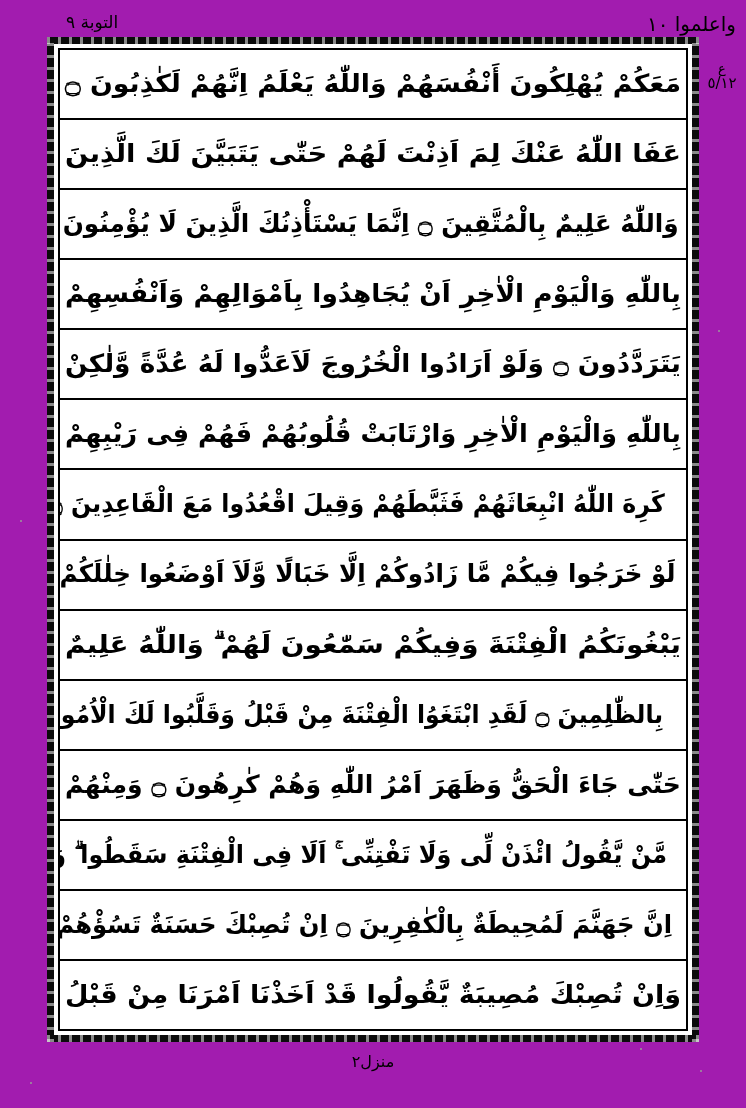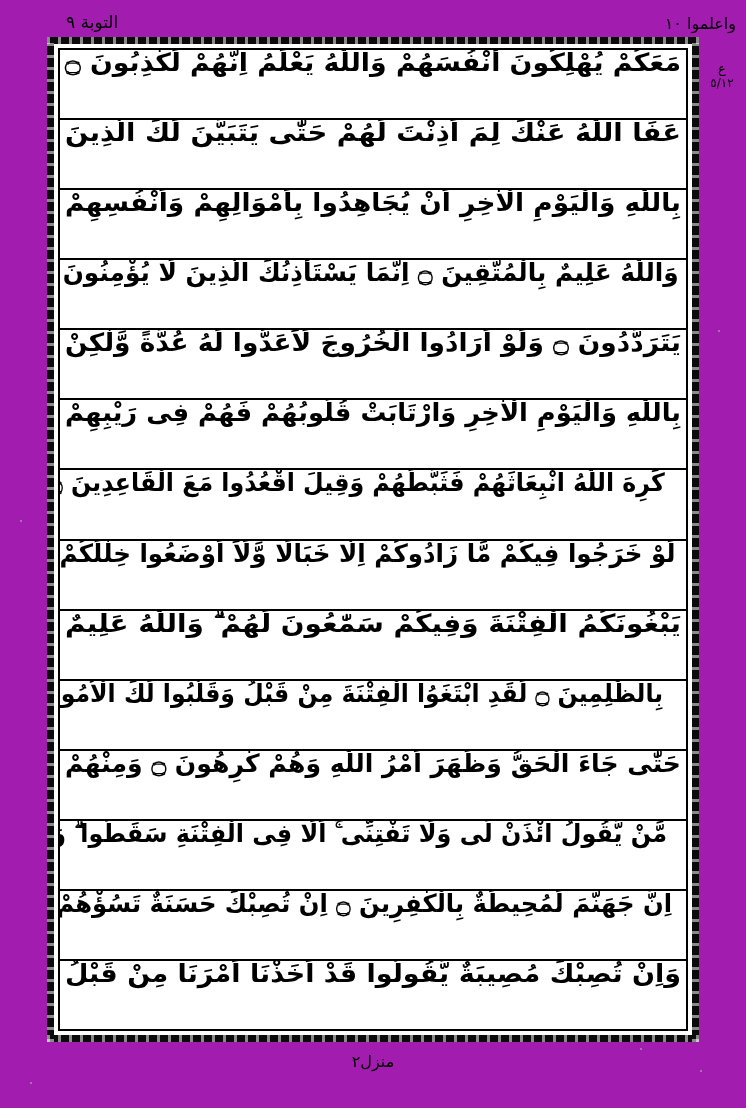--- a/index.html
+++ b/index.html
@@ -40,21 +40,21 @@
     line-height: 20px;
     font-family: "DejaVu Sans", sans-serif;
     direction: rtl;
     white-space: nowrap;
     letter-spacing: -0.5px;
   }
   .hdr-juz {
     position: absolute;
     right: 10px;
     top: 6px;
-    font-size: 16px;
+    font-size: 20px;
     line-height: 20px;
     direction: rtl;
     white-space: nowrap;
   }
   .hdr-page {
     position: absolute;
     left: 0;
     top: 2px;
     width: 746px;
     text-align: right;
@@ -141,21 +141,21 @@
     box-sizing: border-box;
     display: flex;
     flex-direction: column;
     overflow: hidden;
     background: #ffffff;
   }
   .aya-line {
     flex: 1 1 0;
     position: relative;
     display: flex;
-    align-items: flex-start;
+    align-items: center;
     justify-content: center;
     border-bottom: 2px solid #000000;
     box-sizing: border-box;
     overflow: hidden;
     padding: 0 5px;
   }
   .aya-line:last-child { border-bottom: none; }
 
   .aya-text {
     direction: rtl;
@@ -176,21 +176,21 @@
     position: absolute;
     right: 4px;
     top: 62px;
     width: 40px;
     text-align: center;
     direction: rtl;
     font-size: 12px;
     line-height: 14px;
   }
   .ruku-marker .rk-ain { display: block; font-size: 13px; }
-  .ruku-marker .rk-num { display: block; font-size: 12px; }
+  .ruku-marker .rk-num { display: block; font-size: 15px; }
 
   
   .footer {
     position: absolute;
     left: 0;
     top: 1052px;
     width: 746px;
     text-align: center;
     direction: rtl;
     font-size: 16px;
@@ -230,24 +230,24 @@
   </div>
 
   <div class="lines">
     <div class="aya-line">
       <div class="aya-text" style="transform: scaleX(1.0704); display: inline-block;">مَعَكُمْ يُهْلِكُونَ أَنْفُسَهُمْ وَاللّٰهُ يَعْلَمُ اِنَّهُمْ لَكٰذِبُونَ ۝</div>
     </div>
     <div class="aya-line">
       <div class="aya-text" style="transform: scaleX(1.0973); display: inline-block;">عَفَا اللّٰهُ عَنْكَ لِمَ اَذِنْتَ لَهُمْ حَتّٰى يَتَبَيَّنَ لَكَ الَّذِينَ</div>
     </div>
     <div class="aya-line">
+      <div class="aya-text" style="transform: scaleX(0.9923); display: inline-block;">وَاللّٰهُ عَلِيمٌ بِالْمُتَّقِينَ ۝ اِنَّمَا يَسْتَأْذِنُكَ الَّذِينَ لَا يُؤْمِنُونَ</div>
+    </div>
+    <div class="aya-line">
       <div class="aya-text" style="transform: scaleX(1.0551); display: inline-block;">بِاللّٰهِ وَالْيَوْمِ الْاٰخِرِ اَنْ يُجَاهِدُوا بِاَمْوَالِهِمْ وَاَنْفُسِهِمْ</div>
-    </div>
-    <div class="aya-line">
-      <div class="aya-text" style="transform: scaleX(0.9923); display: inline-block;">وَاللّٰهُ عَلِيمٌ بِالْمُتَّقِينَ ۝ اِنَّمَا يَسْتَأْذِنُكَ الَّذِينَ لَا يُؤْمِنُونَ</div>
     </div>
     <div class="aya-line">
       <div class="aya-text" style="transform: scaleX(1.0563); display: inline-block;">يَتَرَدَّدُونَ ۝ وَلَوْ اَرَادُوا الْخُرُوجَ لَاَعَدُّوا لَهُ عُدَّةً وَّلٰكِنْ</div>
     </div>
     <div class="aya-line">
       <div class="aya-text" style="transform: scaleX(1.0301); display: inline-block;">بِاللّٰهِ وَالْيَوْمِ الْاٰخِرِ وَارْتَابَتْ قُلُوبُهُمْ فَهُمْ فِى رَيْبِهِمْ</div>
     </div>
     <div class="aya-line">
       <div class="aya-text" style="transform: scaleX(0.9474); display: inline-block;">كَرِهَ اللّٰهُ انْبِعَاثَهُمْ فَثَبَّطَهُمْ وَقِيلَ اقْعُدُوا مَعَ الْقَاعِدِينَ ۝</div>
     </div>

